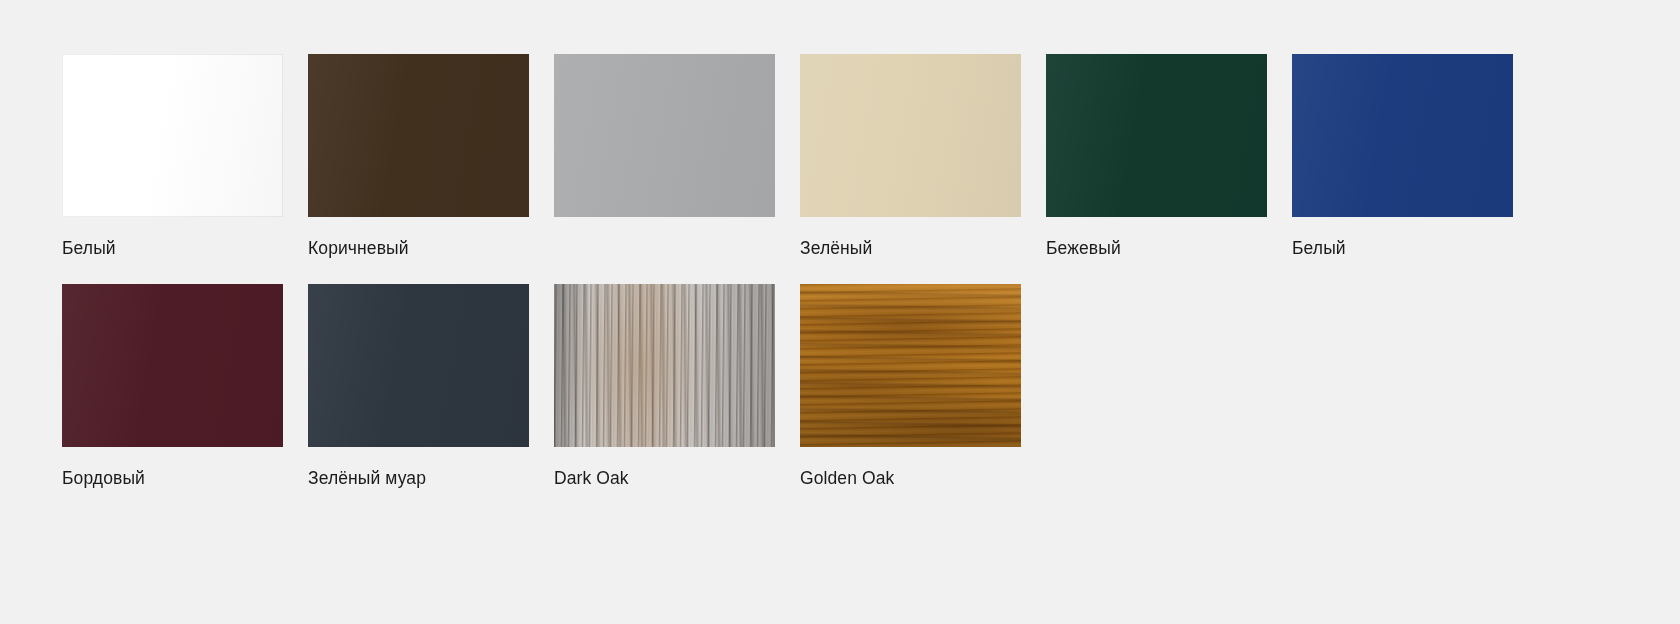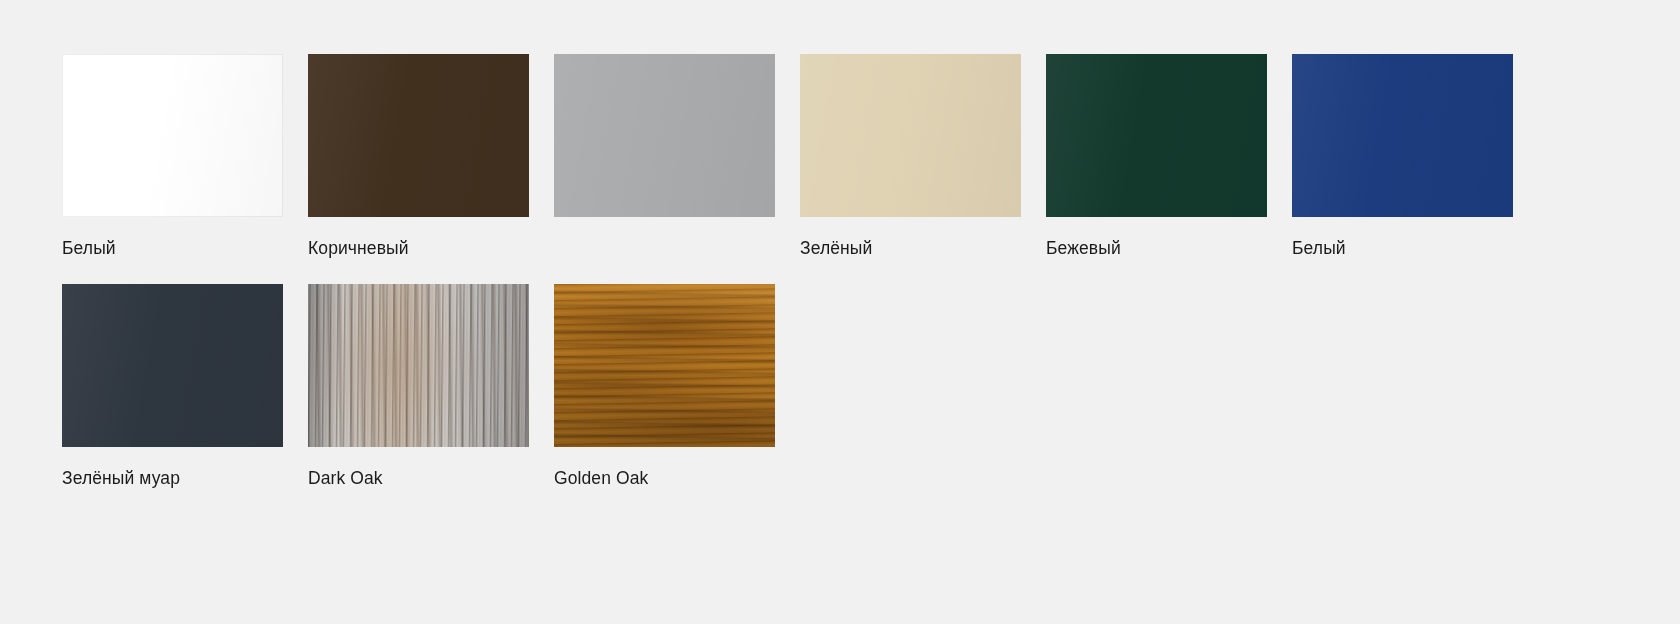--- a/index.html
+++ b/index.html
@@ -152,20 +152,24 @@
       </div>
       <div class="swatch-cell">
         <div class="swatch-chip fill-solid" style="background-color: rgb(19, 57, 45);"></div>
         <div class="swatch-label">Бежевый</div>
       </div>
       <div class="swatch-cell">
         <div class="swatch-chip fill-solid" style="background-color: rgb(28, 60, 127);"></div>
         <div class="swatch-label">Белый</div>
       </div>
       <div class="swatch-cell">
+        <div class="swatch-chip fill-solid" style="background-color: rgb(78, 28, 38);"></div>
+        <div class="swatch-label">Бордовый</div>
+      </div>
+      <div class="swatch-cell">
         <div class="swatch-chip fill-solid" style="background-color: rgb(46, 54, 64);"></div>
         <div class="swatch-label">Зелёный муар</div>
       </div>
       <div class="swatch-cell">
         <div class="swatch-chip fill-wood-vertical"></div>
         <div class="swatch-label">Dark Oak</div>
       </div>
       <div class="swatch-cell">
         <div class="swatch-chip fill-wood-horizontal" style="background-color: rgb(178, 115, 28);"></div>
         <div class="swatch-label">Golden Oak</div>

